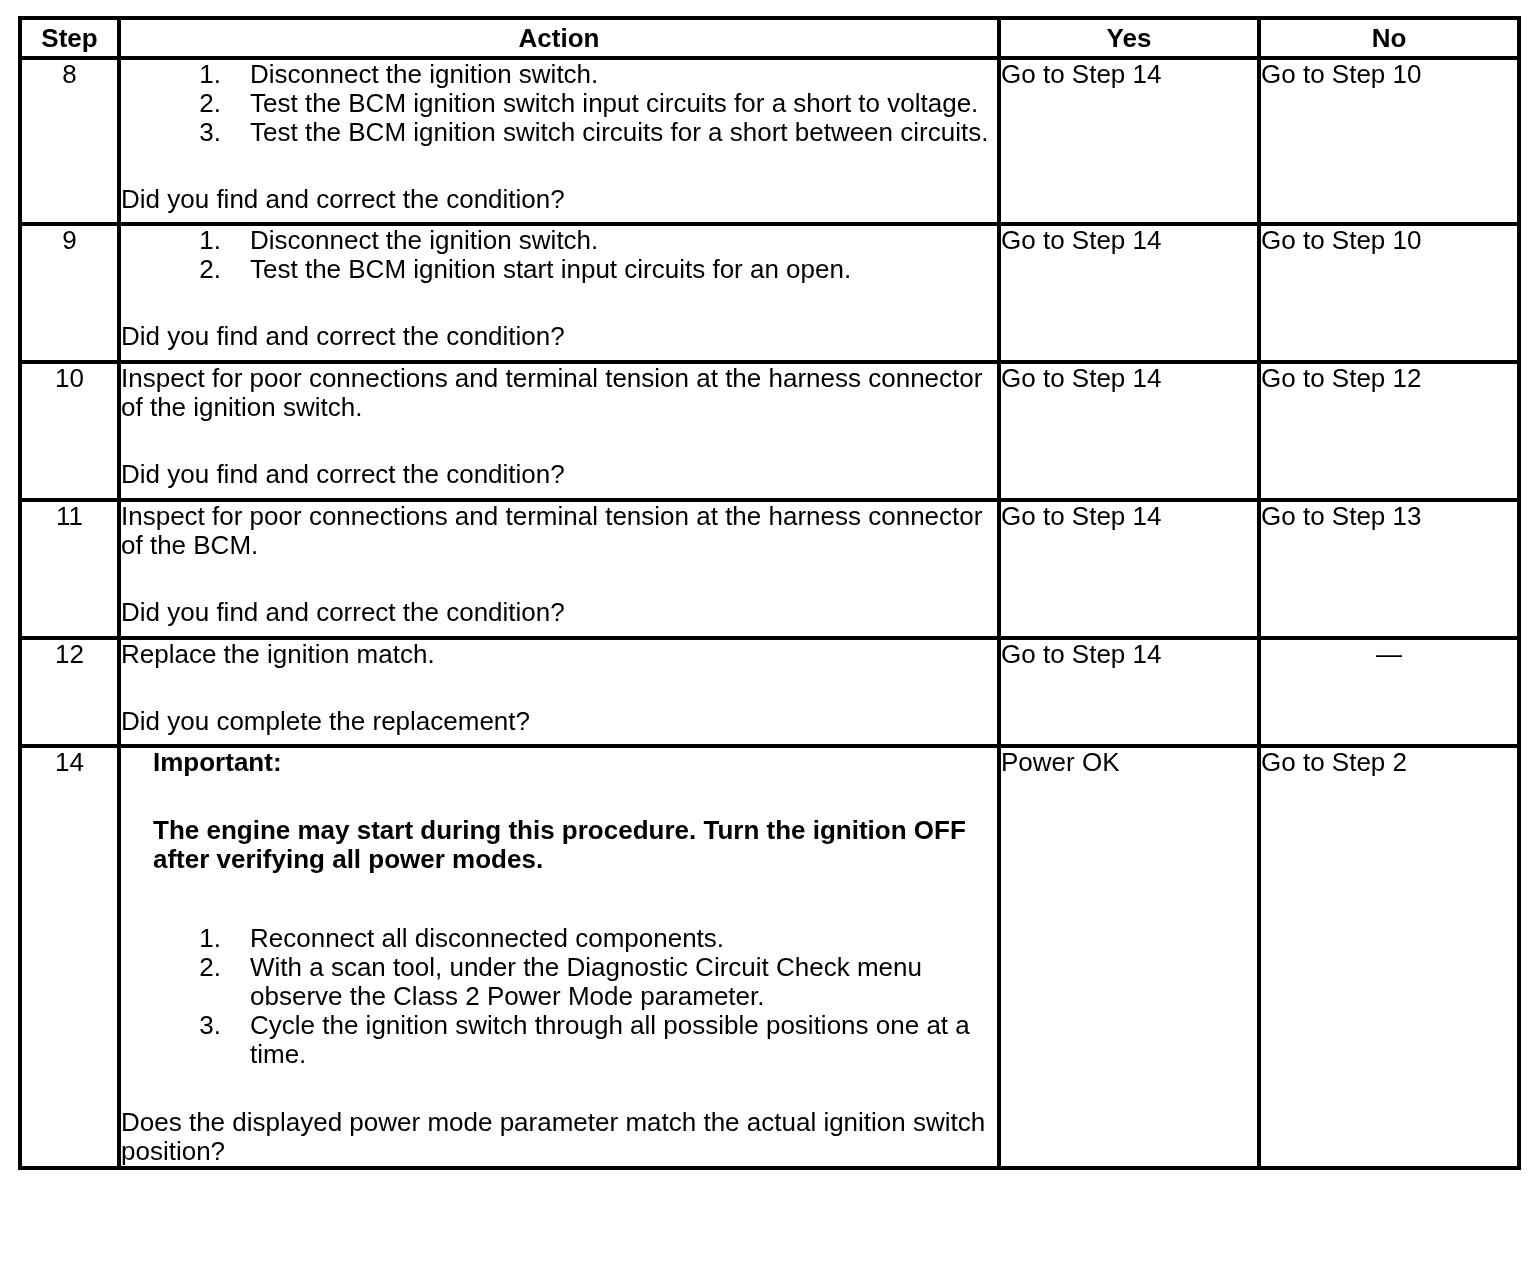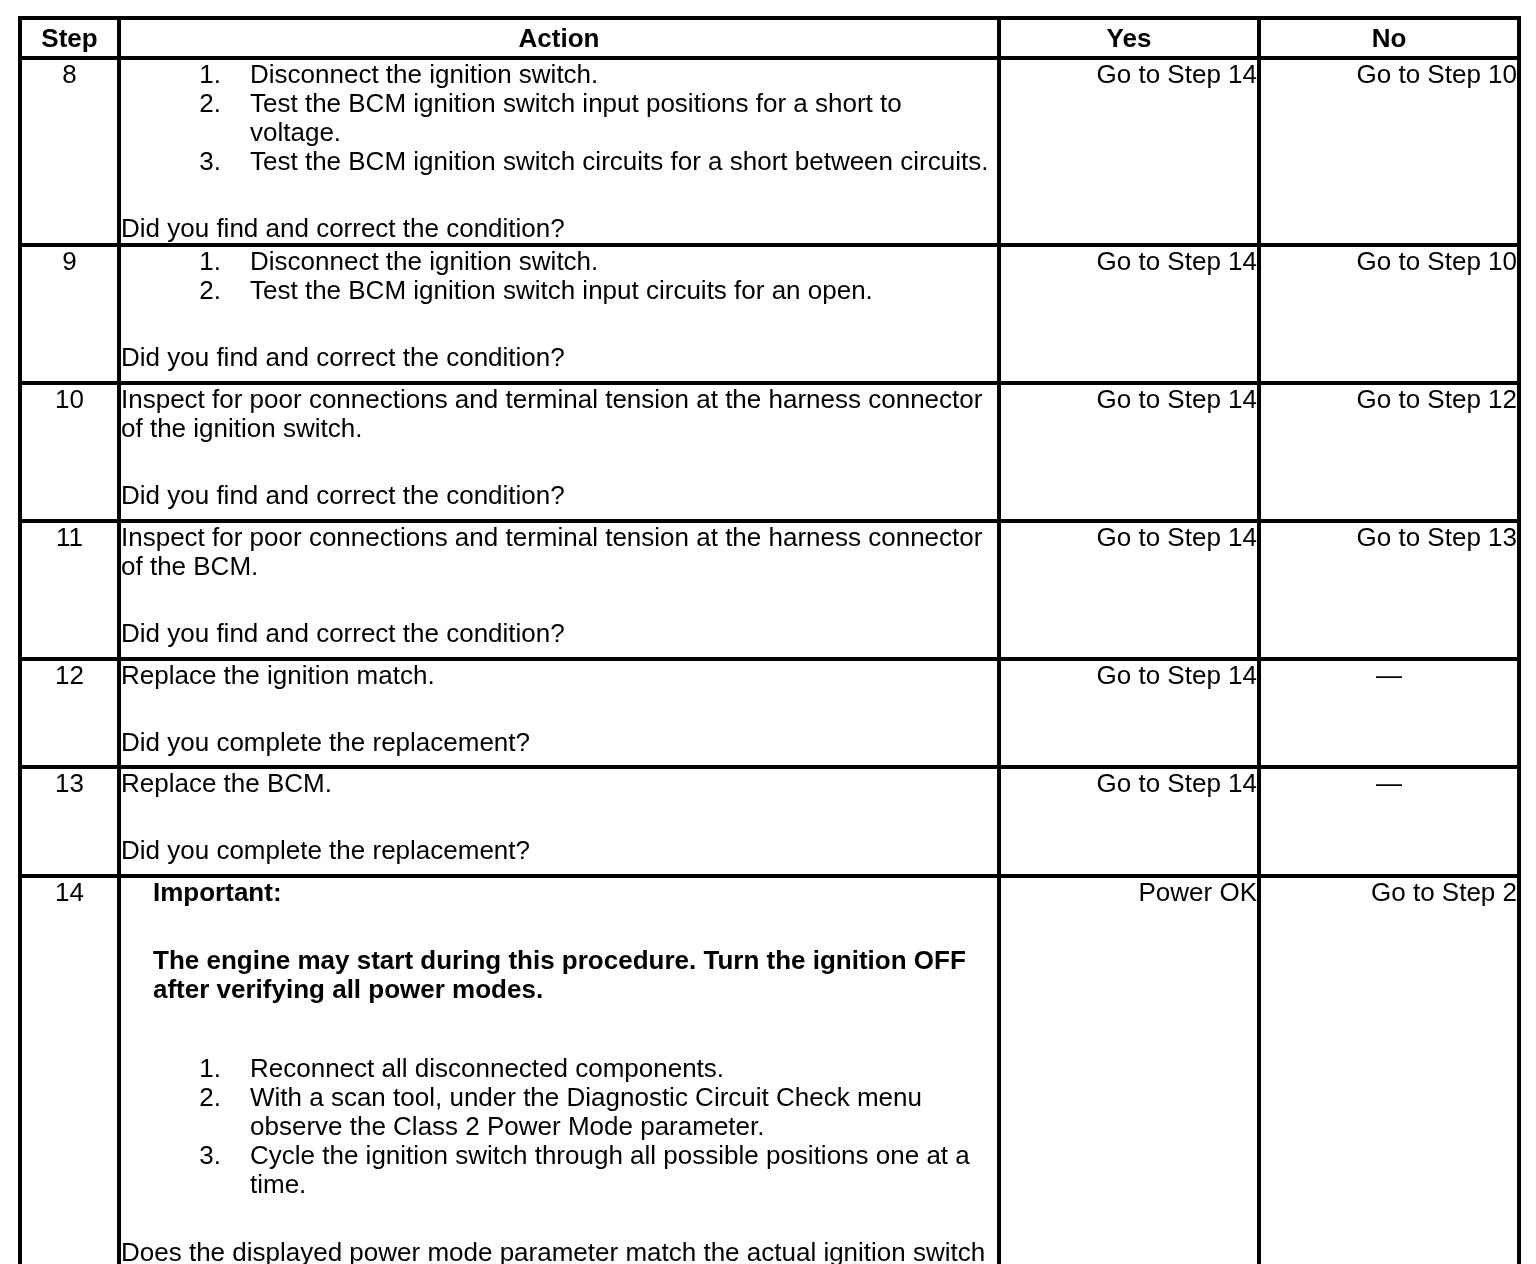--- a/index.html
+++ b/index.html
@@ -14,21 +14,21 @@
     border: 4px solid #000; padding: 0; vertical-align: top;
     font-size: 26px; line-height: 29px;
   }
   table.diag th { font-weight: bold; text-align: center; height: 36px; vertical-align: middle; }
   col.c-step { width: 99px; }
   col.c-action { width: 880px; }
   col.c-yes { width: 260px; }
   col.c-no { width: 260px; }
   td.step { text-align: center; vertical-align: middle; }
   td.action { padding: 4px 4px 2px 6px; }
-  td.res { text-align: right; vertical-align: bottom; padding-bottom: 2px; }
+  td.res { text-align: left; vertical-align: bottom; padding-bottom: 2px; }
   td.res-mid { text-align: center; vertical-align: middle; }
   ol.steps { list-style: none; margin: 0; padding: 0; }
   ol.steps li { display: flex; }
   ol.steps li .num { width: 100px; text-align: right; padding-right: 29px; flex: none; }
   ol.steps li .txt { flex: 1; }
   .bold { font-weight: bold; margin-left: 32px; }
   .gap { height: 29px; }
 </style>
 </head>
 <body>
@@ -53,21 +53,21 @@
     <tr style="height:166px">
       <td class="step">8</td>
       <td class="action">
         <ol class="steps">
           <li>
               <span class="num">1.</span>
               <span class="txt">Disconnect the ignition switch.</span>
             </li>
           <li>
               <span class="num">2.</span>
-              <span class="txt">Test the BCM ignition switch input positions for a short to voltage.</span>
+              <span class="txt">Test the BCM ignition switch input circuits for a short to voltage.</span>
             </li>
           <li>
               <span class="num">3.</span>
               <span class="txt">Test the BCM ignition switch circuits for a short between circuits.</span>
             </li>
         </ol>
         <div class="gap"></div>
         <div style="margin-top:9px">Did you find and correct the condition?</div>
       </td>
       <td class="res">Go to Step 14</td>
@@ -77,21 +77,21 @@
     <tr style="height:138px">
       <td class="step">9</td>
       <td class="action">
         <ol class="steps">
           <li>
               <span class="num">1.</span>
               <span class="txt">Disconnect the ignition switch.</span>
             </li>
           <li>
               <span class="num">2.</span>
-              <span class="txt">Test the BCM ignition switch input circuits for an open.</span>
+              <span class="txt">Test the BCM ignition start input circuits for an open.</span>
             </li>
         </ol>
         <div class="gap"></div>
         <div style="margin-top:9px">Did you find and correct the condition?</div>
       </td>
       <td class="res">Go to Step 14</td>
       <td class="res">Go to Step 10</td>
     </tr>
 
     <tr style="height:138px">
@@ -120,30 +120,20 @@
       <td class="step">12</td>
       <td class="action">
         <div>Replace the ignition match.</div>
         <div class="gap" style="height:38px"></div>
         <div>Did you complete the replacement?</div>
       </td>
       <td class="res">Go to Step 14</td>
       <td class="res-mid">—</td>
     </tr>
 
-    <tr style="height:109px">
-      <td class="step">13</td>
-      <td class="action">
-        <div>Replace the BCM.</div>
-        <div class="gap" style="height:38px"></div>
-        <div>Did you complete the replacement?</div>
-      </td>
-      <td class="res">Go to Step 14</td>
-      <td class="res-mid">—</td>
-    </tr>
 
     <tr style="height:389px">
       <td class="step">14</td>
       <td class="action">
         <div class="bold">Important:</div>
         <div style="height:39px"></div>
         <div class="bold">The engine may start during this procedure. Turn the ignition OFF after verifying all power modes.</div>
         <div style="height:50px"></div>
         <ol class="steps">
           <li>

